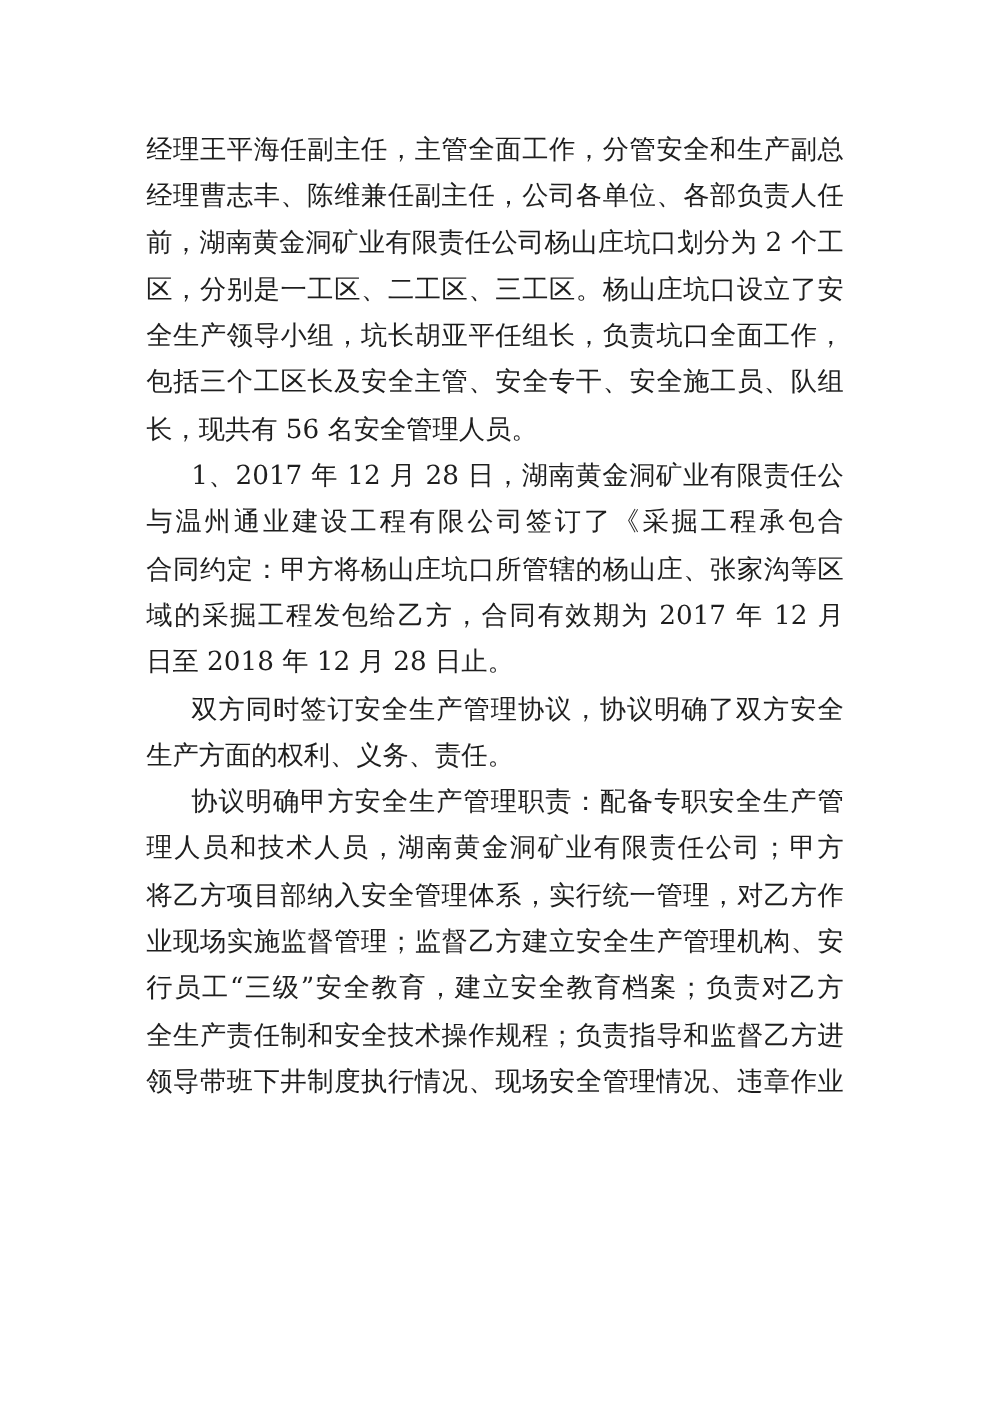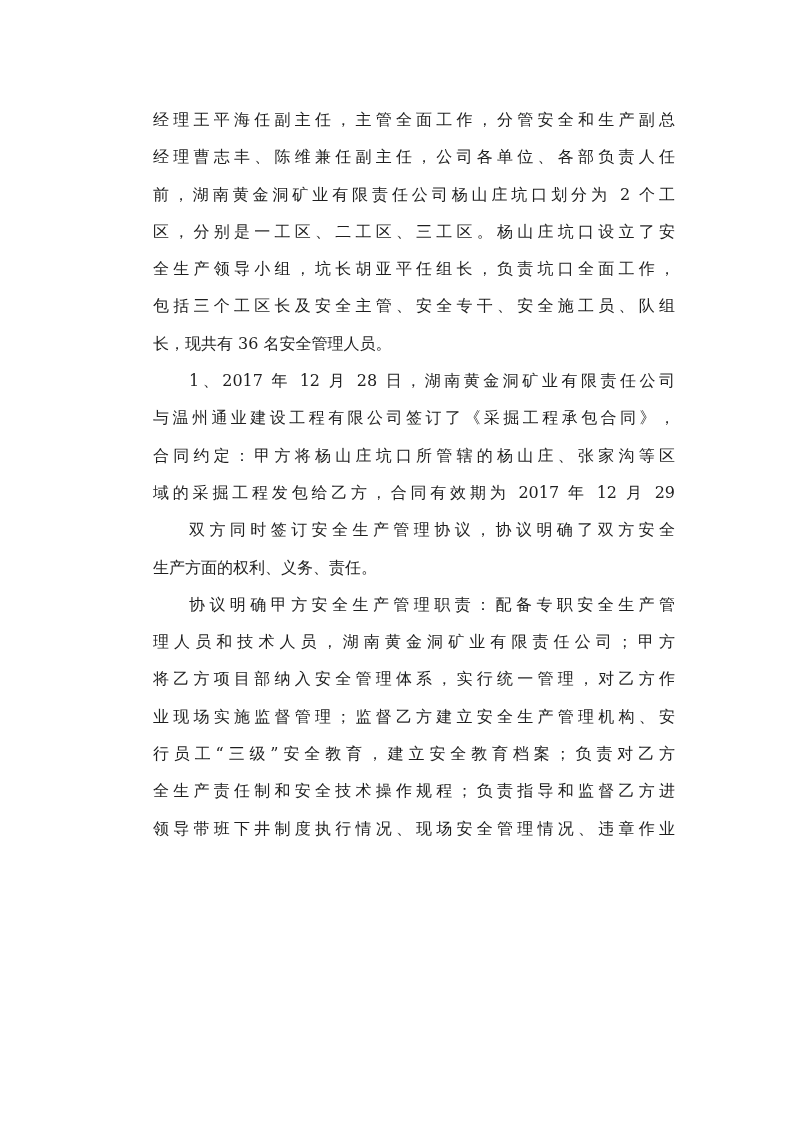--- a/index.html
+++ b/index.html
@@ -18,25 +18,24 @@
   .content {
     position: absolute;
     left: 117px;
     top: 101px;
     width: 558px;
     color: #1e1e1e;
   }
   .line {
     height: 37.3px;
     line-height: 37.3px;
-    font-size: 16px;
+    font-size: 21px;
     white-space: normal;
     overflow: hidden;
     text-align: left;
-    margin-left: 36px;
   }
   .line.fill {
     text-align: justify;
     text-align-last: justify;
     text-justify: inter-character;
   }
   .line.indent {
     text-indent: 36px;
   }
 </style>
@@ -44,25 +43,26 @@
 <body>
 
 <div class="page">
   <div class="content">
     <div class="line fill">经理王平海任副主任，主管全面工作，分管安全和生产副总</div>
     <div class="line fill">经理曹志丰、陈维兼任副主任，公司各单位、各部负责人任</div>
     <div class="line fill">前，湖南黄金洞矿业有限责任公司杨山庄坑口划分为 2 个工</div>
     <div class="line fill">区，分别是一工区、二工区、三工区。杨山庄坑口设立了安</div>
     <div class="line fill">全生产领导小组，坑长胡亚平任组长，负责坑口全面工作，</div>
     <div class="line fill">包括三个工区长及安全主管、安全专干、安全施工员、队组</div>
-    <div class="line">长，现共有 36 名安全管理人员。</div>
+    <div class="line">长，现共有 56 名安全管理人员。</div>
     <div class="line indent fill">1、2017 年 12 月 28 日，湖南黄金洞矿业有限责任公司</div>
     <div class="line fill">与温州通业建设工程有限公司签订了《采掘工程承包合同》，</div>
     <div class="line fill">合同约定：甲方将杨山庄坑口所管辖的杨山庄、张家沟等区</div>
     <div class="line fill">域的采掘工程发包给乙方，合同有效期为 2017 年 12 月 29</div>
+    <div class="line">日至 2018 年 12 月 28 日止。</div>
     <div class="line indent fill">双方同时签订安全生产管理协议，协议明确了双方安全</div>
     <div class="line">生产方面的权利、义务、责任。</div>
     <div class="line indent fill">协议明确甲方安全生产管理职责：配备专职安全生产管</div>
     <div class="line fill">理人员和技术人员，湖南黄金洞矿业有限责任公司；甲方</div>
     <div class="line fill">将乙方项目部纳入安全管理体系，实行统一管理，对乙方作</div>
     <div class="line fill">业现场实施监督管理；监督乙方建立安全生产管理机构、安</div>
     <div class="line fill">行员工“三级”安全教育，建立安全教育档案；负责对乙方</div>
     <div class="line fill">全生产责任制和安全技术操作规程；负责指导和监督乙方进</div>
     <div class="line fill">领导带班下井制度执行情况、现场安全管理情况、违章作业</div>
   </div>

